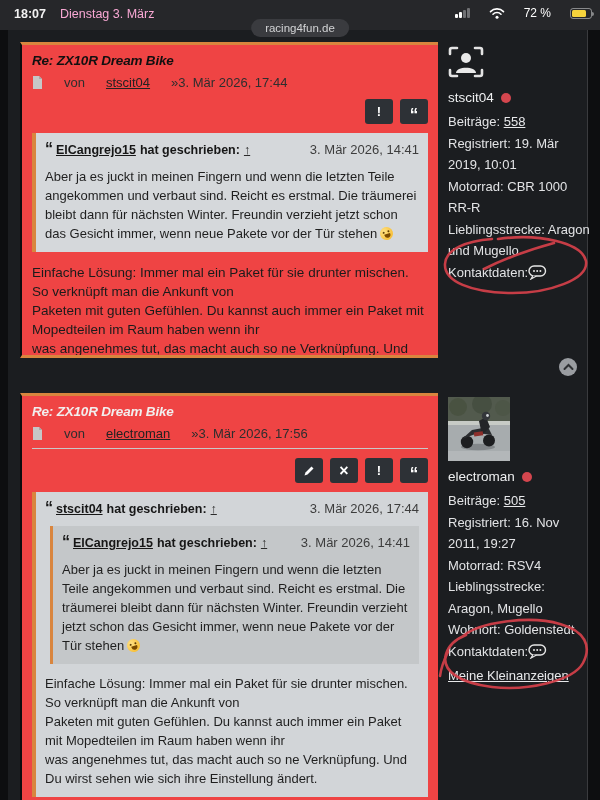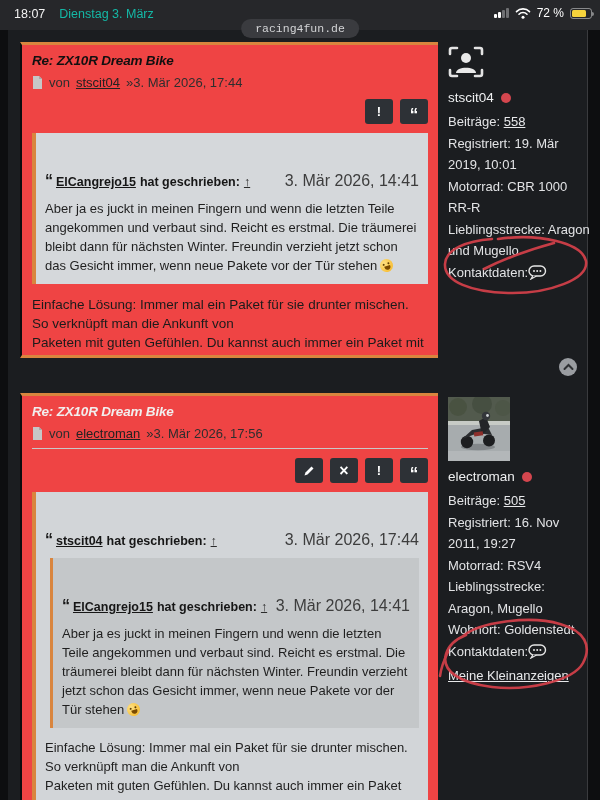--- a/index.html
+++ b/index.html
@@ -13,57 +13,57 @@
   .page {
     position:absolute; left:8px; top:0; width:580px; height:800px;
     background:#1b1d20; border-right:1px solid #3a3b3e;
   }
   
   .statusbar {
     position:absolute; left:0; top:0; width:600px; height:30px;
     background:#26272a; color:#f2f2f2; z-index:20;
   }
   .sb-left { position:absolute; left:14px; top:7px; font-size:12.5px; }
-  .sb-time { font-weight:normal; margin-right:14px; }
-  .sb-date { color:#14b8a6; }
-  .sb-right { position:absolute; right:4px; top:6px; display:flex; align-items:center; gap:6px; }
+  .sb-time { font-weight:bold; margin-right:14px; }
+  .sb-date { color:#f9a8d4; }
+  .sb-right { position:absolute; right:4px; top:6px; display:flex; align-items:center; gap:19px; }
   .sig { display:flex; align-items:flex-end; gap:1.5px; height:10px; }
   .sig i { display:block; width:2.5px; border-radius:1px; }
   .sig i:nth-child(1){height:4px;background:#fff;}
   .sig i:nth-child(2){height:6px;background:#fff;}
   .sig i:nth-child(3){height:8px;background:#6f7073;}
   .sig i:nth-child(4){height:10px;background:#6f7073;}
   .sb-batt-pct { font-size:12px; color:#fff; }
   .batt { position:relative; width:22px; height:11px; border:1px solid rgba(255,255,255,.45); border-radius:3px; margin-right:4px; }
   .batt .fill { position:absolute; left:1px; top:1px; bottom:1px; width:72%; background:#f6d33c; border-radius:1.5px; }
   .batt .nub { position:absolute; right:-3px; top:3px; width:2px; height:4px; background:rgba(255,255,255,.45); border-radius:0 2px 2px 0; }
   
   .url-pill {
     position:absolute; left:50%; transform:translateX(-50%); top:19px; z-index:30;
     background:#3a3b3f; color:#d2d3d5; font-size:11.5px;
-    padding:3px 14px; border-radius:10px;font-family:Liberation Mono, monospace;
+    padding:3px 14px; border-radius:10px;
   }
   
   .post-panel {
     position:absolute; left:20px; width:418px;
     background:#ef4444;
     border-top:3px solid #d9853e;
     border-left:2px solid #0b0c0e;
     padding:8px 10px 0 10px;
     overflow:hidden;
   }
   #post1 { top:42px; height:316px; border-bottom:3px solid #d9853e; }
   #post2 { top:393px; height:407px; }
   .post-title {
     font-size:13.5px; font-weight:bold; font-style:italic;
     letter-spacing:-0.2px; color:#101010;
   }
   #post2 .post-title { color:#f1efee; }
   .post-meta {
-    display:flex; align-items:center; gap:6px;
+    display:flex; align-items:center; gap:21px;
     margin-top:7px; font-size:13px; color:#2e2e2e;
   }
   .post-meta .author { color:#222; text-decoration:underline; cursor:pointer; }
   #post2 .post-meta { padding-bottom:7px; border-bottom:1px solid #c8c8c8; }
   .btn-row { display:flex; justify-content:flex-end; gap:7px; margin-top:9px; }
   .pbtn {
     width:28px; height:25px; background:#2d3136; border:none; border-radius:3px;
     color:#fff; font-weight:bold; font-size:13px; line-height:1;
     display:flex; align-items:center; justify-content:center; cursor:pointer;
   }
@@ -76,21 +76,21 @@
     padding:7px 9px 9px 9px;
     font-size:13px; color:#1f1f1f;
   }
   #post2 .quote.outer { background:#d2d5d8; }
   .quote .nested { margin:9px 0 10px 5px; background:#c4c7c9; border-left:3px solid #d9853e; padding:7px 9px 9px 9px; }
   .q-head { display:flex; justify-content:space-between; align-items:baseline; font-size:12.5px; }
   .q-left { font-weight:bold; color:#161616; display:flex; gap:4px; align-items:baseline; }
   .q-glyph { font-size:16px; letter-spacing:-1px; }
   .q-author { text-decoration:underline; cursor:pointer; }
   .q-arrow { text-decoration:underline; cursor:pointer; font-weight:bold; color:#2b2b2b; }
-  .q-date { font-weight:normal; font-size:16px; color:#3d3d3d;margin-top:32px; }
+  .q-date { font-weight:normal; font-size:13px; color:#3d3d3d; }
   .q-body { margin-top:9px; line-height:19px; white-space:pre-line; }
   .post-body { margin-top:11px; font-size:13.5px; line-height:19px; color:#1b1b1b; white-space:pre-line; }
   
   .emoji { display:inline-block; width:13px; height:13px; border-radius:50%;
     background:radial-gradient(circle at 35% 30%, #ffe184, #f5b41e);
     vertical-align:-2px; position:relative; margin-left:3px; }
   .emoji::before { content:""; position:absolute; width:2px; height:2px; background:#5d3c03;
     border-radius:50%; left:3px; top:4px; box-shadow:5px 0 0 #5d3c03; }
   .emoji::after { content:""; position:absolute; left:3.5px; top:7px; width:6px; height:3.5px;
     background:#7a4a00; border-radius:0 0 6px 6px; }

